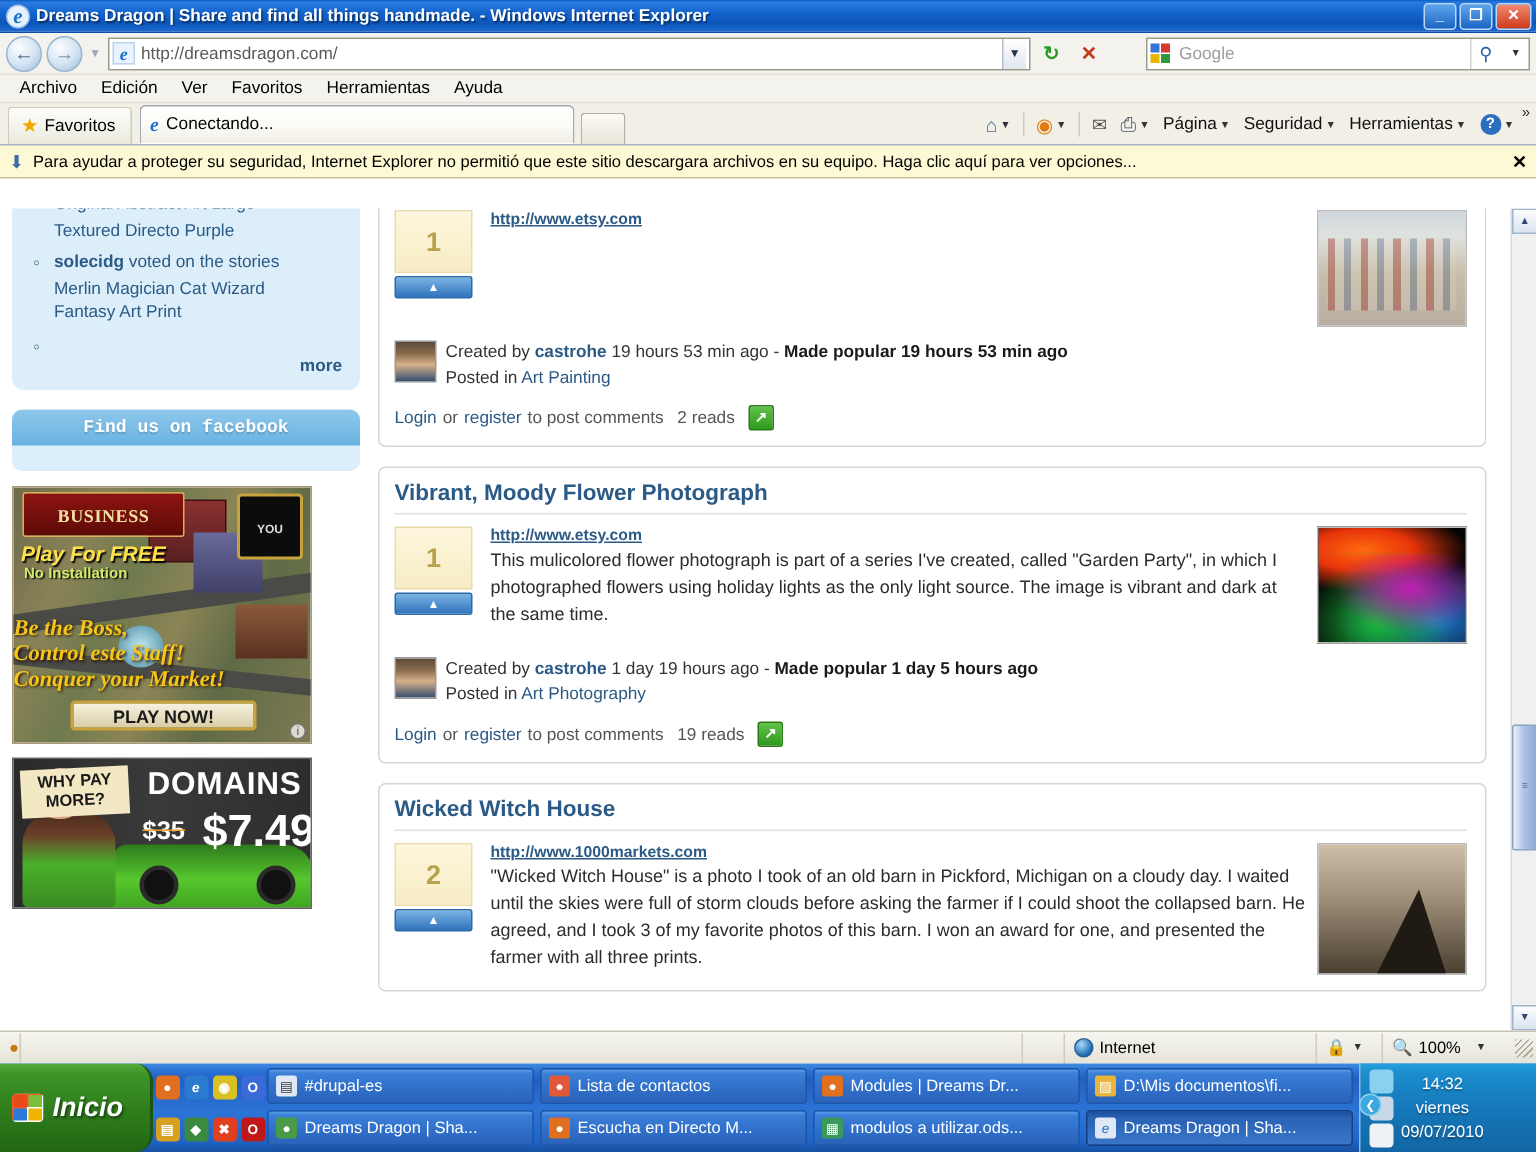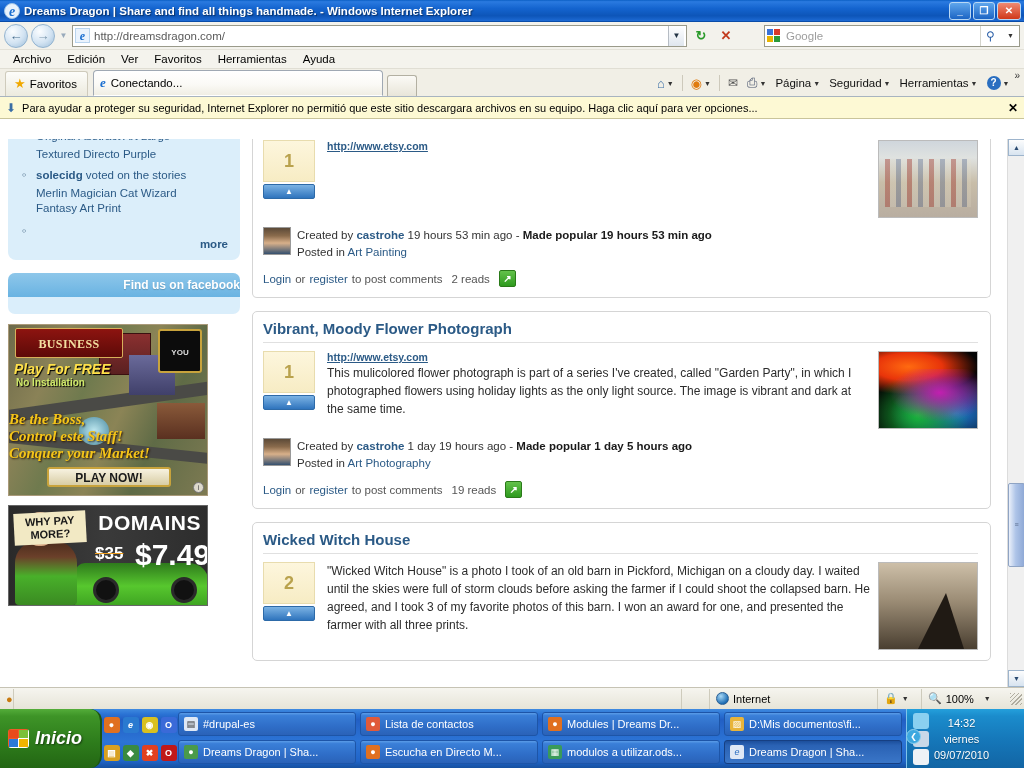--- a/index.html
+++ b/index.html
@@ -203,23 +203,24 @@
     color: #5b7a94; font-size: 13px;
   }
   .act-line { color: #2b5a86; line-height: 15px; font-size: 11.5px; }
   .act-link { color: #2b5a86; font-weight: bold; }
   .orphan-line { color: #2b5a86; line-height: 15px; font-size: 11.5px; padding-left: 16px; }
   .more { text-align: right; font-weight: bold; color: #2b5a86; padding-top: 14px; font-size: 11.5px; }
 
   .fb-box { margin-top: 13px; border-radius: 7px; overflow: hidden; background: #daeefb; }
   .fb-head {
     background: linear-gradient(to bottom, #8ec7ea, #69b3e2);
-    color: #fff; font-weight: bold; text-align: right;
+    color: #fff; font-weight: bold; text-align: center;
     padding: 5px 0; font-size: 12px;
     text-shadow: 0 1px 1px rgba(0,0,0,.18);
+    font-family: Liberation Mono, monospace;
   }
   .fb-body { height: 17px; }
 
   .ad1 {
     margin-top: 10px; width: 200px; height: 172px;
     border: 1px solid #aa9a7a; position: relative; overflow: hidden;
     background:
       linear-gradient(115deg, #6d6a4a 0%, #8a8257 22%, #6f7a4e 38%, #8b8456 55%, #5f6b46 72%, #7d7a52 100%);
   }
   .ad1 .road {
@@ -789,20 +790,21 @@
         </div>
 
         <div class="story">
           <div class="story-title">Wicked Witch House</div>
           <div class="story-body">
             <div class="votecol">
               <div class="votenum">2</div>
               <div class="votebtn">▲</div>
             </div>
             <div class="texcol">
+              <div class="story-url">http://www.1000markets.com</div>
               <div class="story-desc">"Wicked Witch House" is a photo I took of an old barn in Pickford, Michigan on a cloudy day. I waited until the skies were full of storm clouds before asking the farmer if I could shoot the collapsed barn. He agreed, and I took 3 of my favorite photos of this barn. I won an award for one, and presented the farmer with all three prints.</div>
             </div>
             <div class="thumbcol">
               <span class="thumb tall th-barn"></span>
             </div>
           </div>
         </div>
 
       </div>
     </div>

